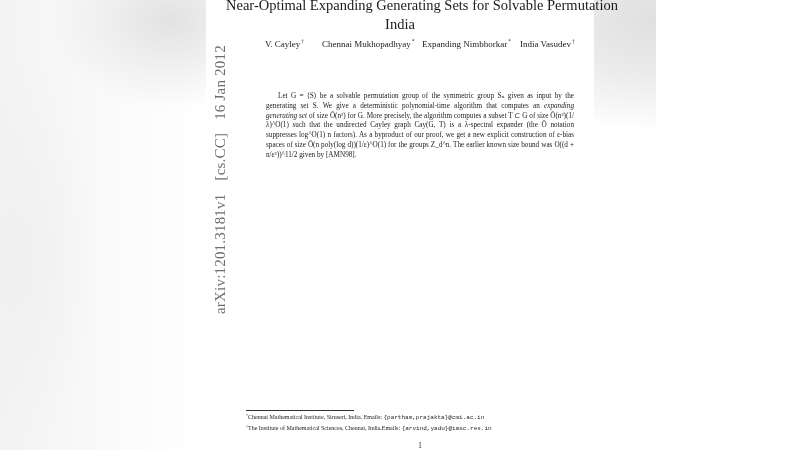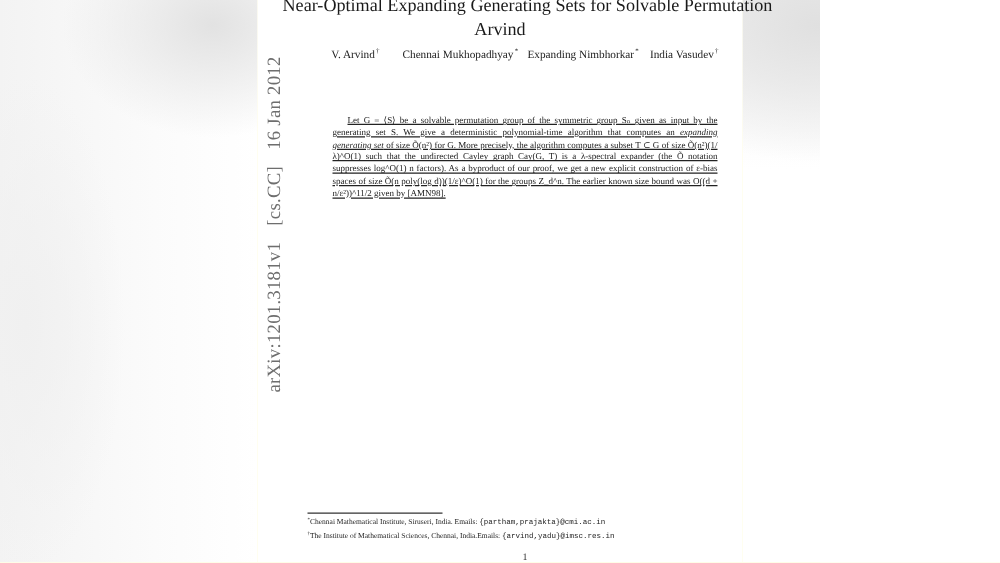--- a/index.html
+++ b/index.html
@@ -10,21 +10,21 @@
     overflow: hidden;
     background: #ffffff;
     font-family: "Liberation Serif", "DejaVu Serif", serif;
     color: #1a1a1a;
   }
   .stage {
     position: relative;
     width: 656px;
     height: 450px;
     overflow: hidden;
-    background: #fef9c3;
+    background: #fdba74;
   }
   
   .margin-left {
     position: absolute;
     left: 0; top: 0;
     width: 206px; height: 450px;
     background:
       radial-gradient(ellipse 120px 90px at 170px 20px, #e2e2e2 0%, rgba(230,230,230,0.6) 50%, rgba(255,255,255,0) 100%),
       radial-gradient(ellipse 80px 200px at 20px 260px, #f0f0f0 0%, rgba(255,255,255,0) 100%),
       linear-gradient(to right, #f3f3f3, #fbfbfb 60%, #ffffff);
@@ -82,21 +82,20 @@
   .abstract-body {
     position: absolute;
     top: 92px;
     left: 60px;
     width: 308px;
     font-size: 7.2px;
     line-height: 9.8px;
     text-align: justify;
     color: #222;
     text-indent: 12px;
-    text-decoration: underline;
   }
   .abstract-body i { font-style: italic; }
   .footnote-rule {
     position: absolute;
     top: 410px;
     left: 40px;
     width: 108px;
     height: 0;
     border-top: 0.8px solid #333;
   }
@@ -138,25 +137,25 @@
 </head>
 <body>
 
 <div class="stage">
   <div class="margin-left"></div>
   <div class="margin-right"></div>
 
   <div class="page">
     <div class="title">
       <span class="line1">Near-Optimal Expanding Generating Sets for Solvable Permutation</span>
-      <span class="line2">Arvind</span>
+      <span class="line2">India</span>
     </div>
 
     <div class="authors">
-      <span class="author" style="left:59px;"><span>V. Arvind</span><sup>†</sup></span>
+      <span class="author" style="left:59px;"><span>V. Cayley</span><sup>†</sup></span>
       <span class="author" style="left:116px;"><span>Chennai Mukhopadhyay</span><sup>*</sup></span>
       <span class="author" style="left:216px;"><span>Expanding Nimbhorkar</span><sup>*</sup></span>
       <span class="author" style="left:314px;"><span>India Vasudev</span><sup>†</sup></span>
     </div>
 
 
     <div class="abstract-body"><span>Let G = ⟨S⟩ be a solvable permutation group of the symmetric group Sₙ given as input by the generating set S. We give a deterministic polynomial-time algorithm that computes an </span><i>expanding generating set</i><span> of size Õ(n²) for G. More precisely, the algorithm computes a subset T ⊂ G of size Õ(n²)(1/λ)^O(1) such that the undirected Cayley graph Cay(G, T) is a λ-spectral expander (the Õ notation suppresses log^O(1) n factors). As a byproduct of our proof, we get a new explicit construction of ε-bias spaces of size Õ(n poly(log d))(1/ε)^O(1) for the groups Z_d^n. The earlier known size bound was O((d + n/ε²))^11/2 given by [AMN98].</span></div>
 
     <div class="footnote-rule"></div>
     <div class="footnotes">

